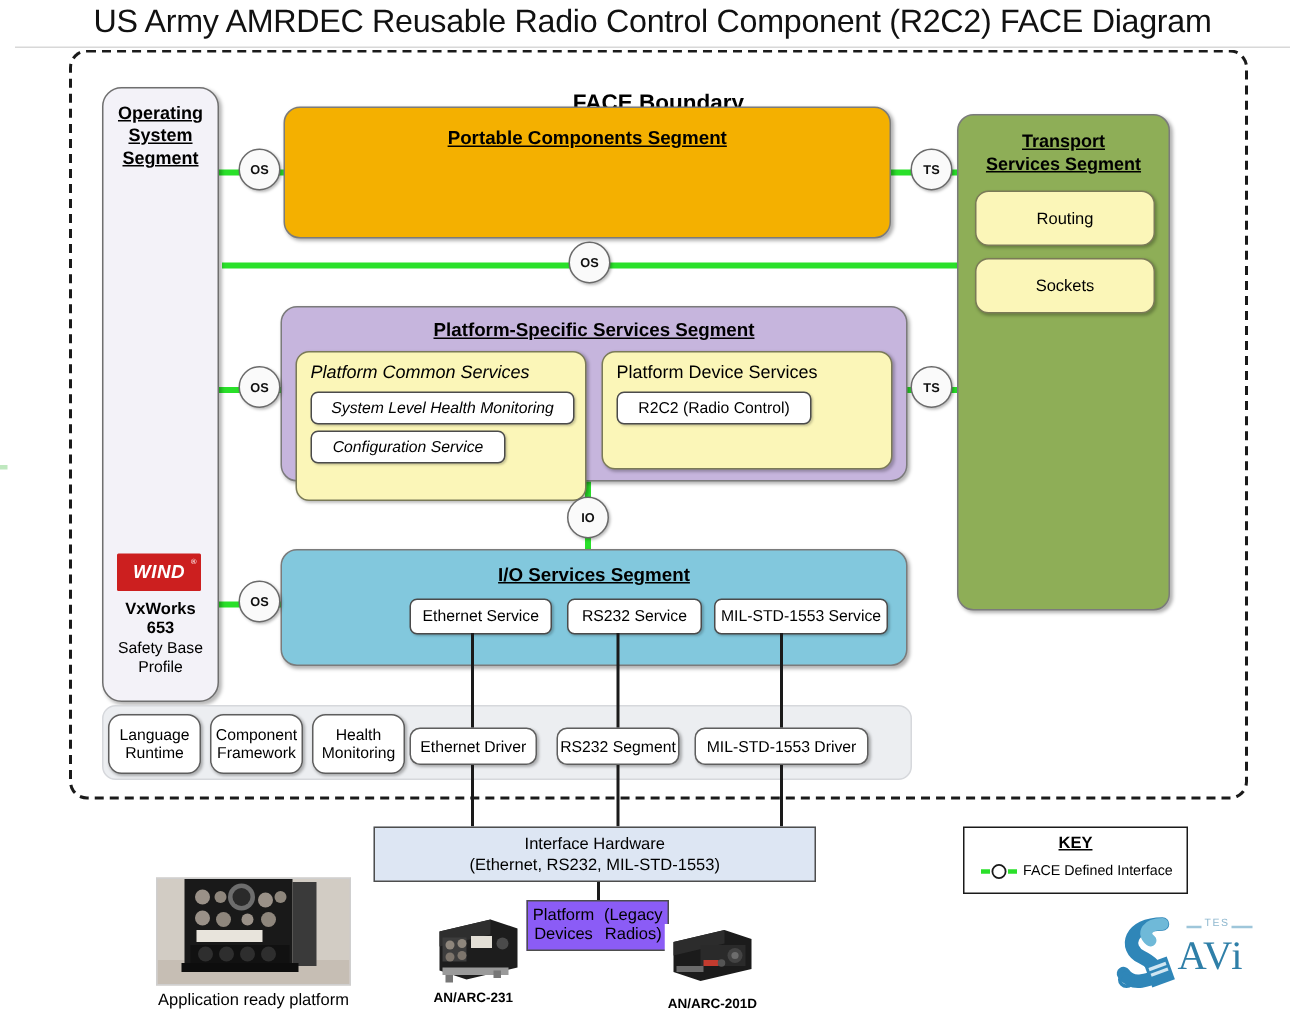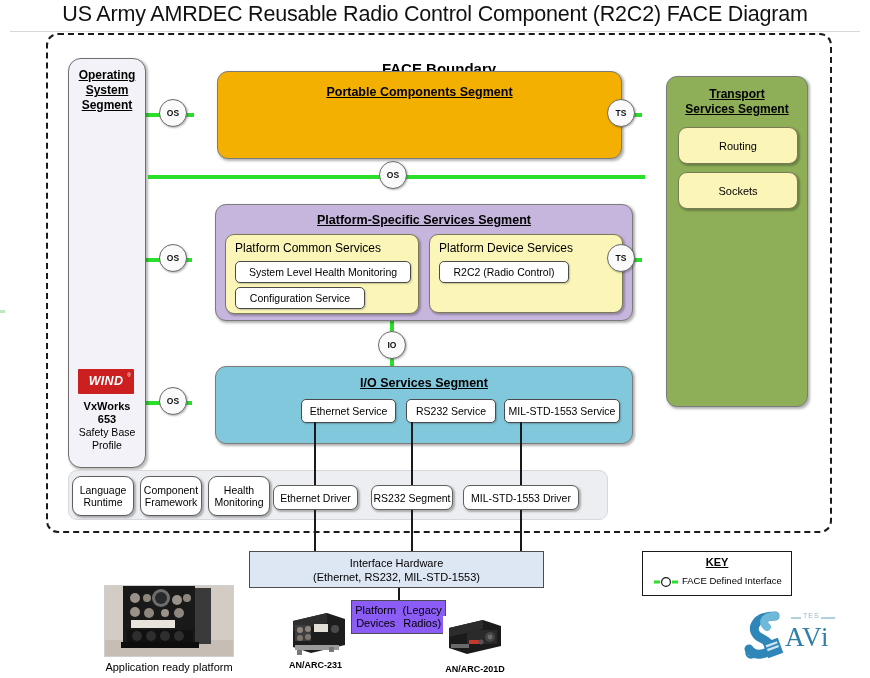--- a/index.html
+++ b/index.html
@@ -13,21 +13,21 @@
   #title-rule{left:10px;top:31px;width:850px;height:1px;background:#d8d8d8;}
 
   
   #face-boundary{left:46px;top:33px;width:786px;height:500px;
       border:2px dashed #1a1a1a;border-radius:12px;background:transparent;}
   #face-boundary-label{left:46px;top:48px;width:786px;text-align:center;
       font-size:15px;font-weight:bold;text-decoration:underline;margin-top:12px;}
 
   
   .seg{border:1.5px solid #7b7b7b;border-radius:11px;
-       box-shadow:1.5px 1.5px 2.5px rgba(0,0,0,.30);margin-left:28px;}
+       box-shadow:1.5px 1.5px 2.5px rgba(0,0,0,.30);}
   .seg-title{position:absolute;left:0;width:100%;text-align:center;
        font-weight:bold;text-decoration:underline;}
 
   
   #os-segment{left:68px;top:58px;width:78px;height:410px;background:#f3f2f8;
       border:1.5px solid #6f6f6f;border-radius:13px;
       box-shadow:1.5px 1.5px 2.5px rgba(0,0,0,.28);}
   #os-segment-title{left:68px;top:68px;width:78px;text-align:center;
       font-size:12px;font-weight:bold;line-height:15px;text-decoration:underline;}
   #wind-logo{left:78px;top:369px;width:56px;height:25px;background:#cc1f1f;
@@ -180,21 +180,21 @@
   <div><span>Health</span><br><span>Monitoring</span></div>
 </div>
 
 <div class="abs seg" id="pcs">
   <div class="seg-title" id="pcs-title">Portable Components Segment</div>
 </div>
 
 <div class="abs seg" id="pss">
   <div class="seg-title" id="pss-title">Platform-Specific Services Segment</div>
 
-  <div class="abs pss-inner" style="left:9px;top:29px;width:194px;height:80px;">
+  <div class="abs pss-inner" style="left:9px;top:29px;width:194px;height:100px;font-style:italic;">
     <div class="pss-inner-title">Platform Common Services</div>
     <div class="abs leaf" style="left:9px;top:26px;width:176px;height:22px;">System Level Health Monitoring</div>
     <div class="abs leaf" style="left:9px;top:52px;width:130px;height:22px;">Configuration Service</div>
   </div>
 
   <div class="abs pss-inner" style="left:213px;top:29px;width:194px;height:79px;">
     <div class="pss-inner-title">Platform Device Services</div>
     <div class="abs leaf" style="left:9px;top:26px;width:130px;height:22px;">R2C2 (Radio Control)</div>
   </div>
 </div>

